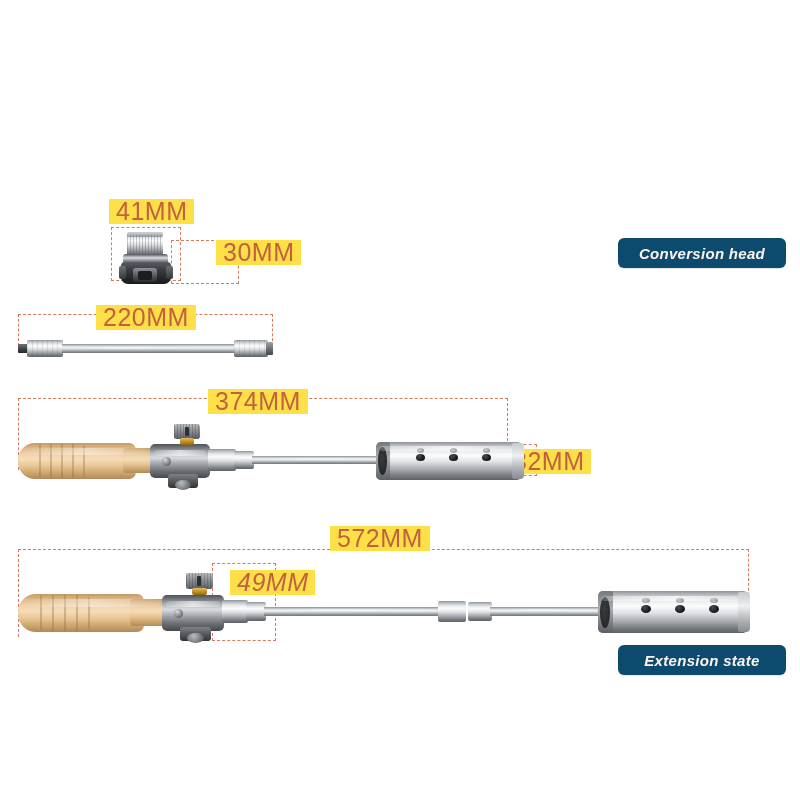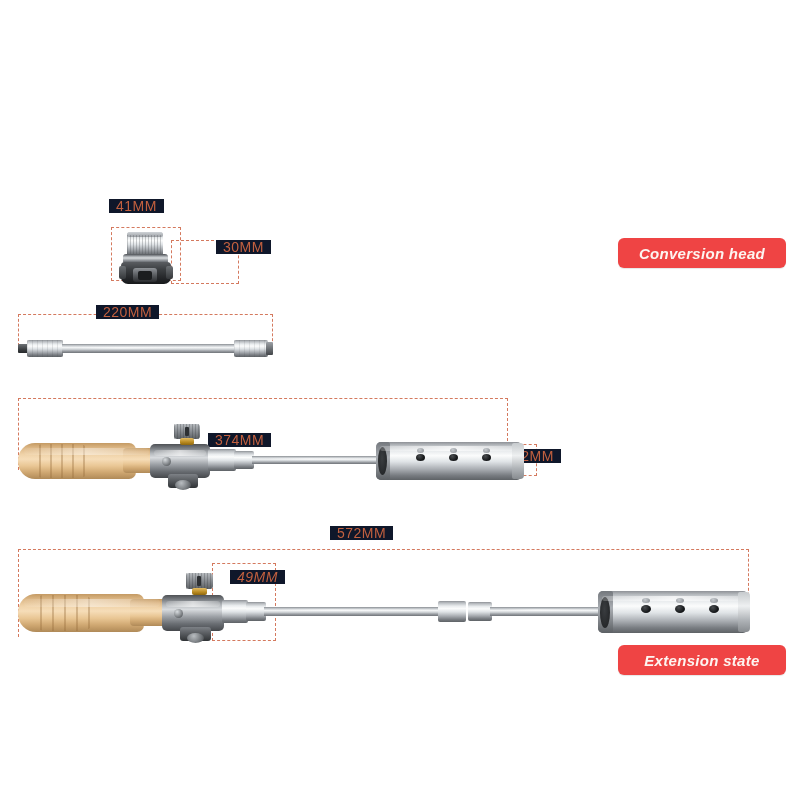--- a/index.html
+++ b/index.html
@@ -17,21 +17,21 @@
     text-align: center;
     font-family: "Liberation Sans", sans-serif;
     font-size: 40px; font-weight: 700; font-style: italic;
     letter-spacing: 1.5px; color: #0b0b0b;
   }
 
   
   .badge {
     position: absolute;
     height: 30px; width: 168px;
-    background: #ef4444;
+    background: #0c4a6e;
     border-radius: 6px;
     color: #fdf4f0;
     font-size: 15px; font-weight: 700; font-style: italic;
     letter-spacing: 0.3px;
     display: flex; align-items: center; justify-content: center;
     box-shadow: 0 1px 1px rgba(0,0,0,0.10);
   }
 
   
   .dimbox {
@@ -44,23 +44,23 @@
     height: 0;
   }
   .dimline-v {
     position: absolute;
     border-left: 1.4px dashed #d4795e;
     width: 0;
   }
   .dimtext {
     position: absolute;
     color: #c2603f;
-    font-size: 14px; font-weight: 400;
+    font-size: 25px; font-weight: 400;
     letter-spacing: 0.5px;
-    background: #0f172a;
+    background: #fde047;
     padding: 0 7px;
     white-space: nowrap;
     line-height: 1;
   }
 
   
   .chrome {
     background: linear-gradient(to bottom,
       #8e9196 0%, #b9bdc1 9%, #e9ecee 24%, #fbfcfc 36%,
       #dfe3e6 52%, #a8acb1 72%, #787c81 88%, #5e6266 100%);
@@ -167,21 +167,21 @@
       <div class="part" style="left:248px; top:6px; width:7px; height:13px; border-radius:1px;
            background:linear-gradient(to bottom,#9ea2a7,#65696d 60%,#43464a);"></div>
     </div>
   </div>
 
   <div class="part">
 
     <div class="dimline-v" style="left:18px; top:398px; height:72px;"></div>
     <div class="dimline-v" style="left:507px; top:398px; height:48px;"></div>
     <div class="dimline-h" style="left:18px; top:398px; width:490px;"></div>
-    <div class="dimtext" style="left:208px; top:389px;margin-top:44px;">374MM</div>
+    <div class="dimtext" style="left:208px; top:389px;">374MM</div>
 
     <div class="dimbox" style="left:497px; top:444px; width:40px; height:32px;"></div>
     <div class="dimtext" style="left:506px; top:449px;">32MM</div>
 
     <div class="part" style="left:18px; top:418px; width:490px; height:68px;">
 
       <div class="part wood" style="left:0px; top:25px; width:118px; height:36px;
            border-radius:17px 7px 7px 17px;"></div>
 
       <div class="part wood" style="left:105px; top:30px; width:35px; height:25px; border-radius:4px;"></div>

